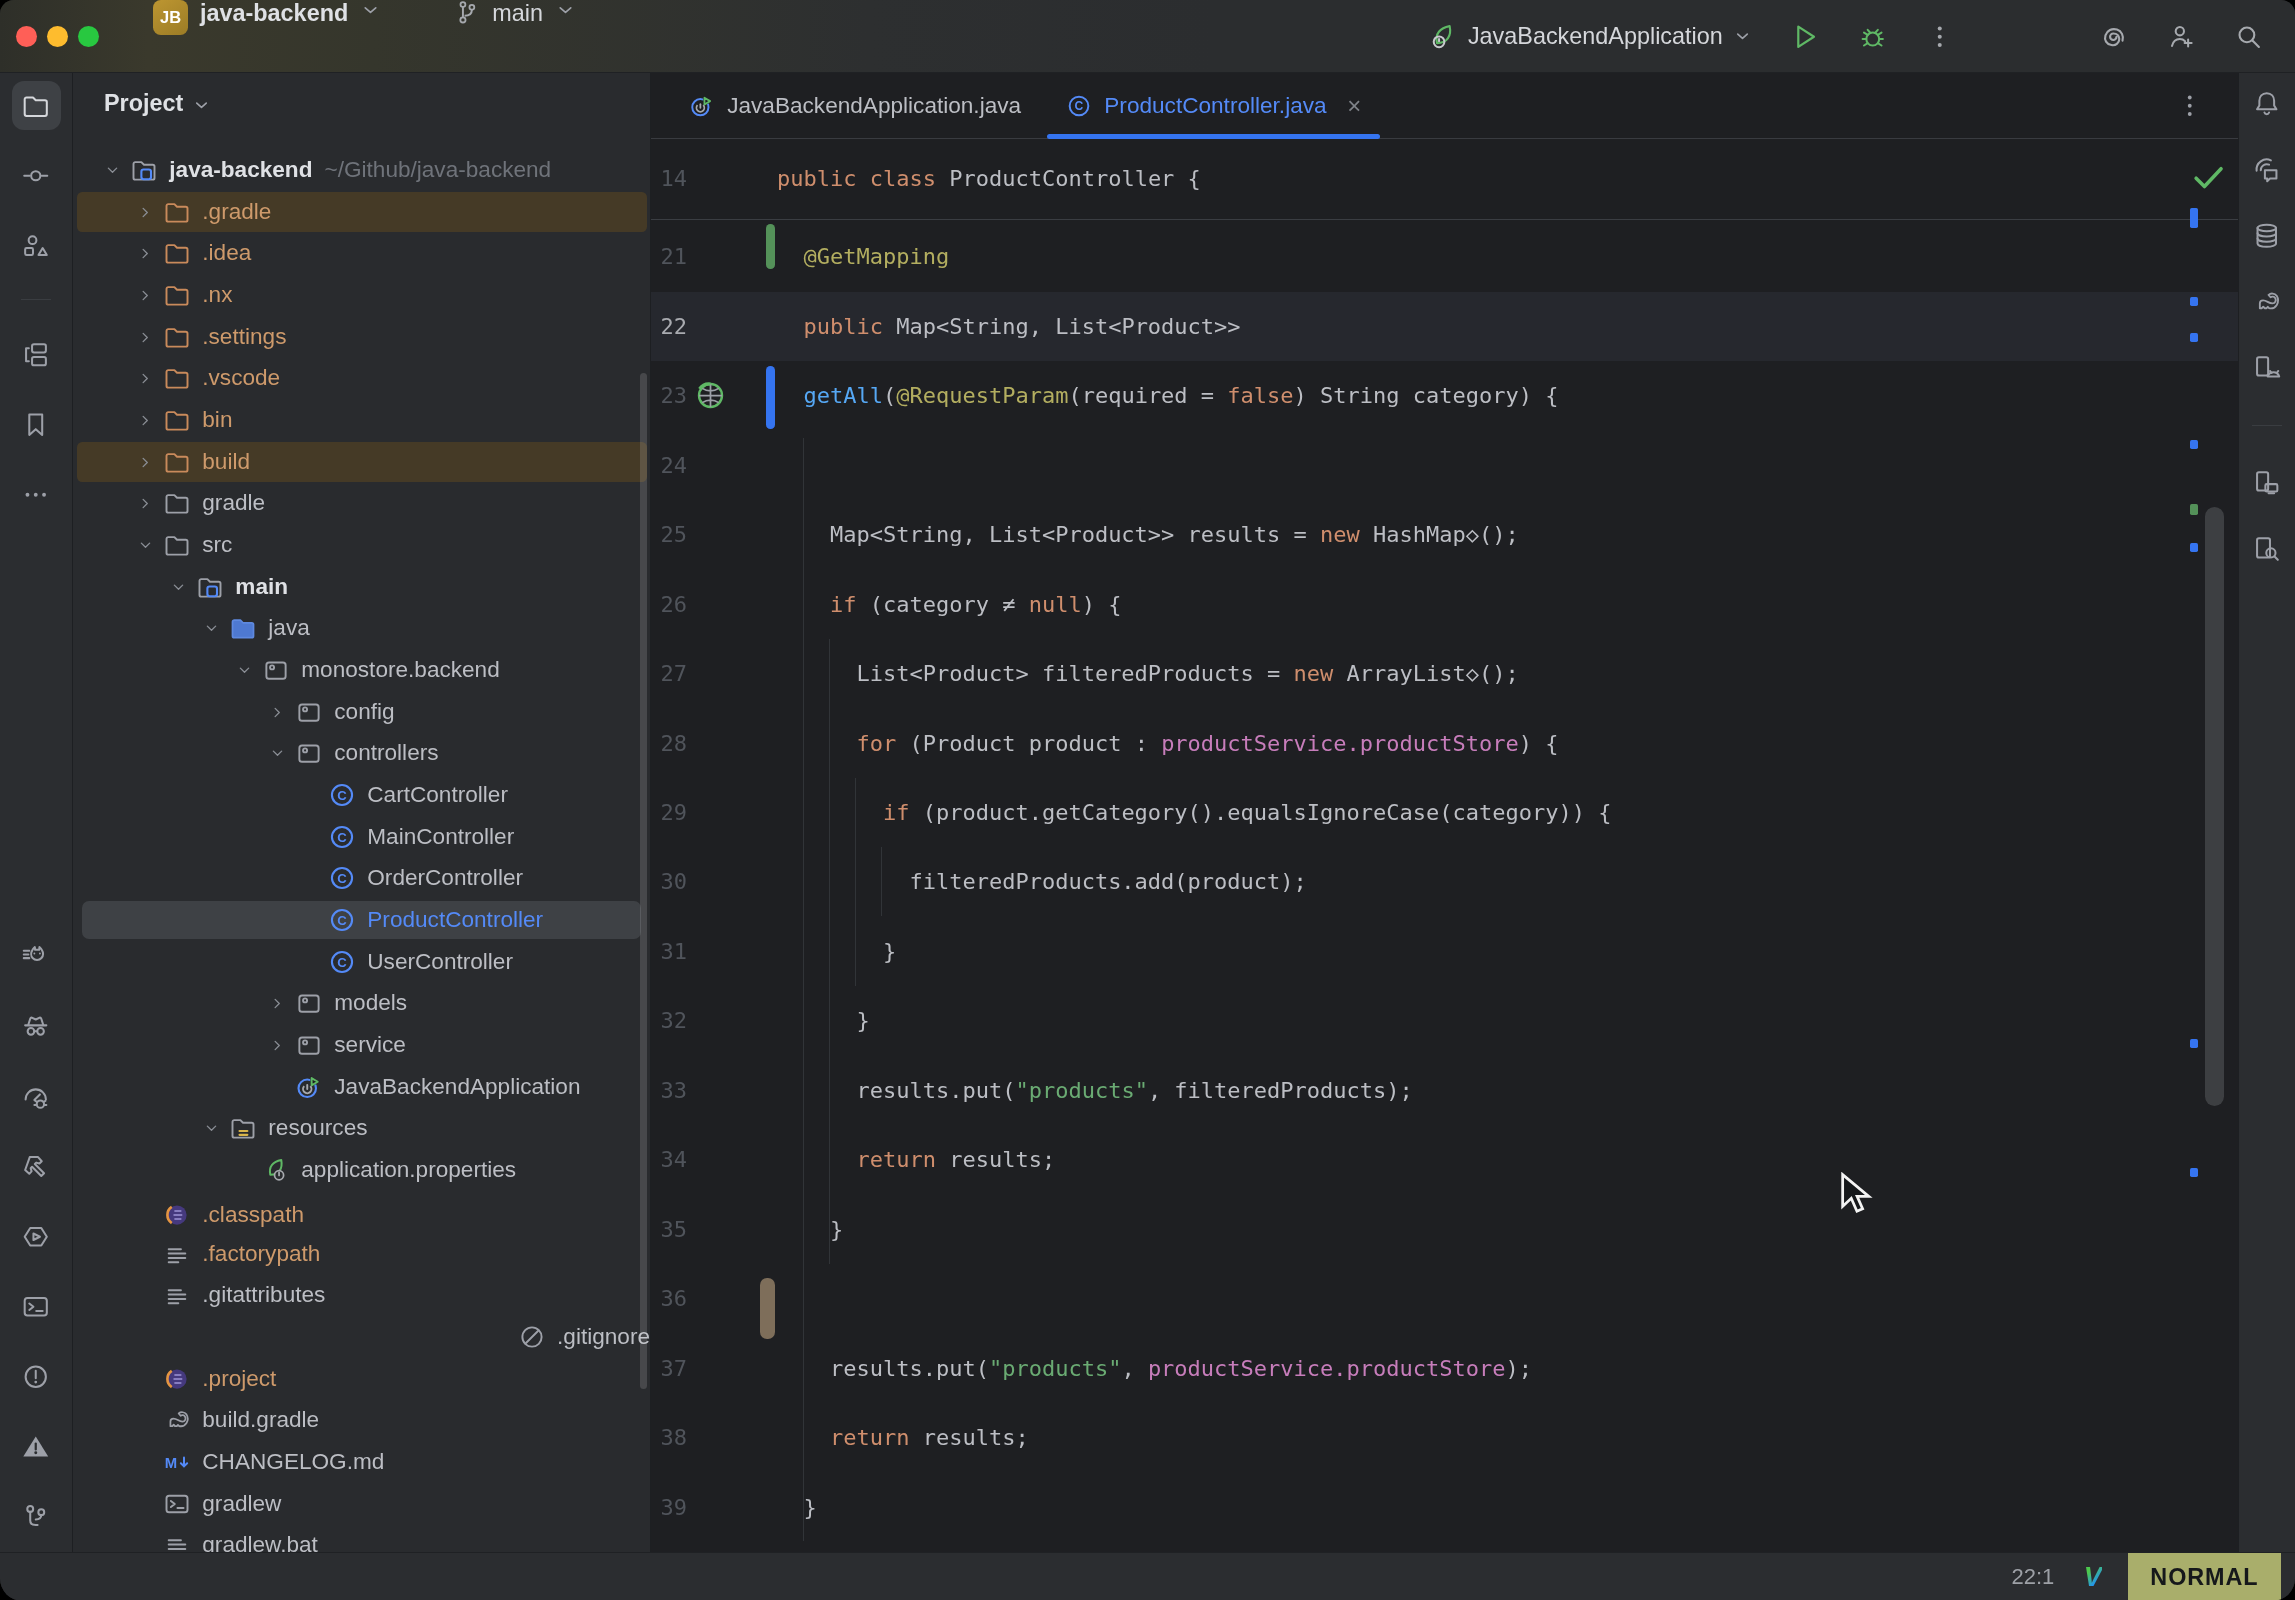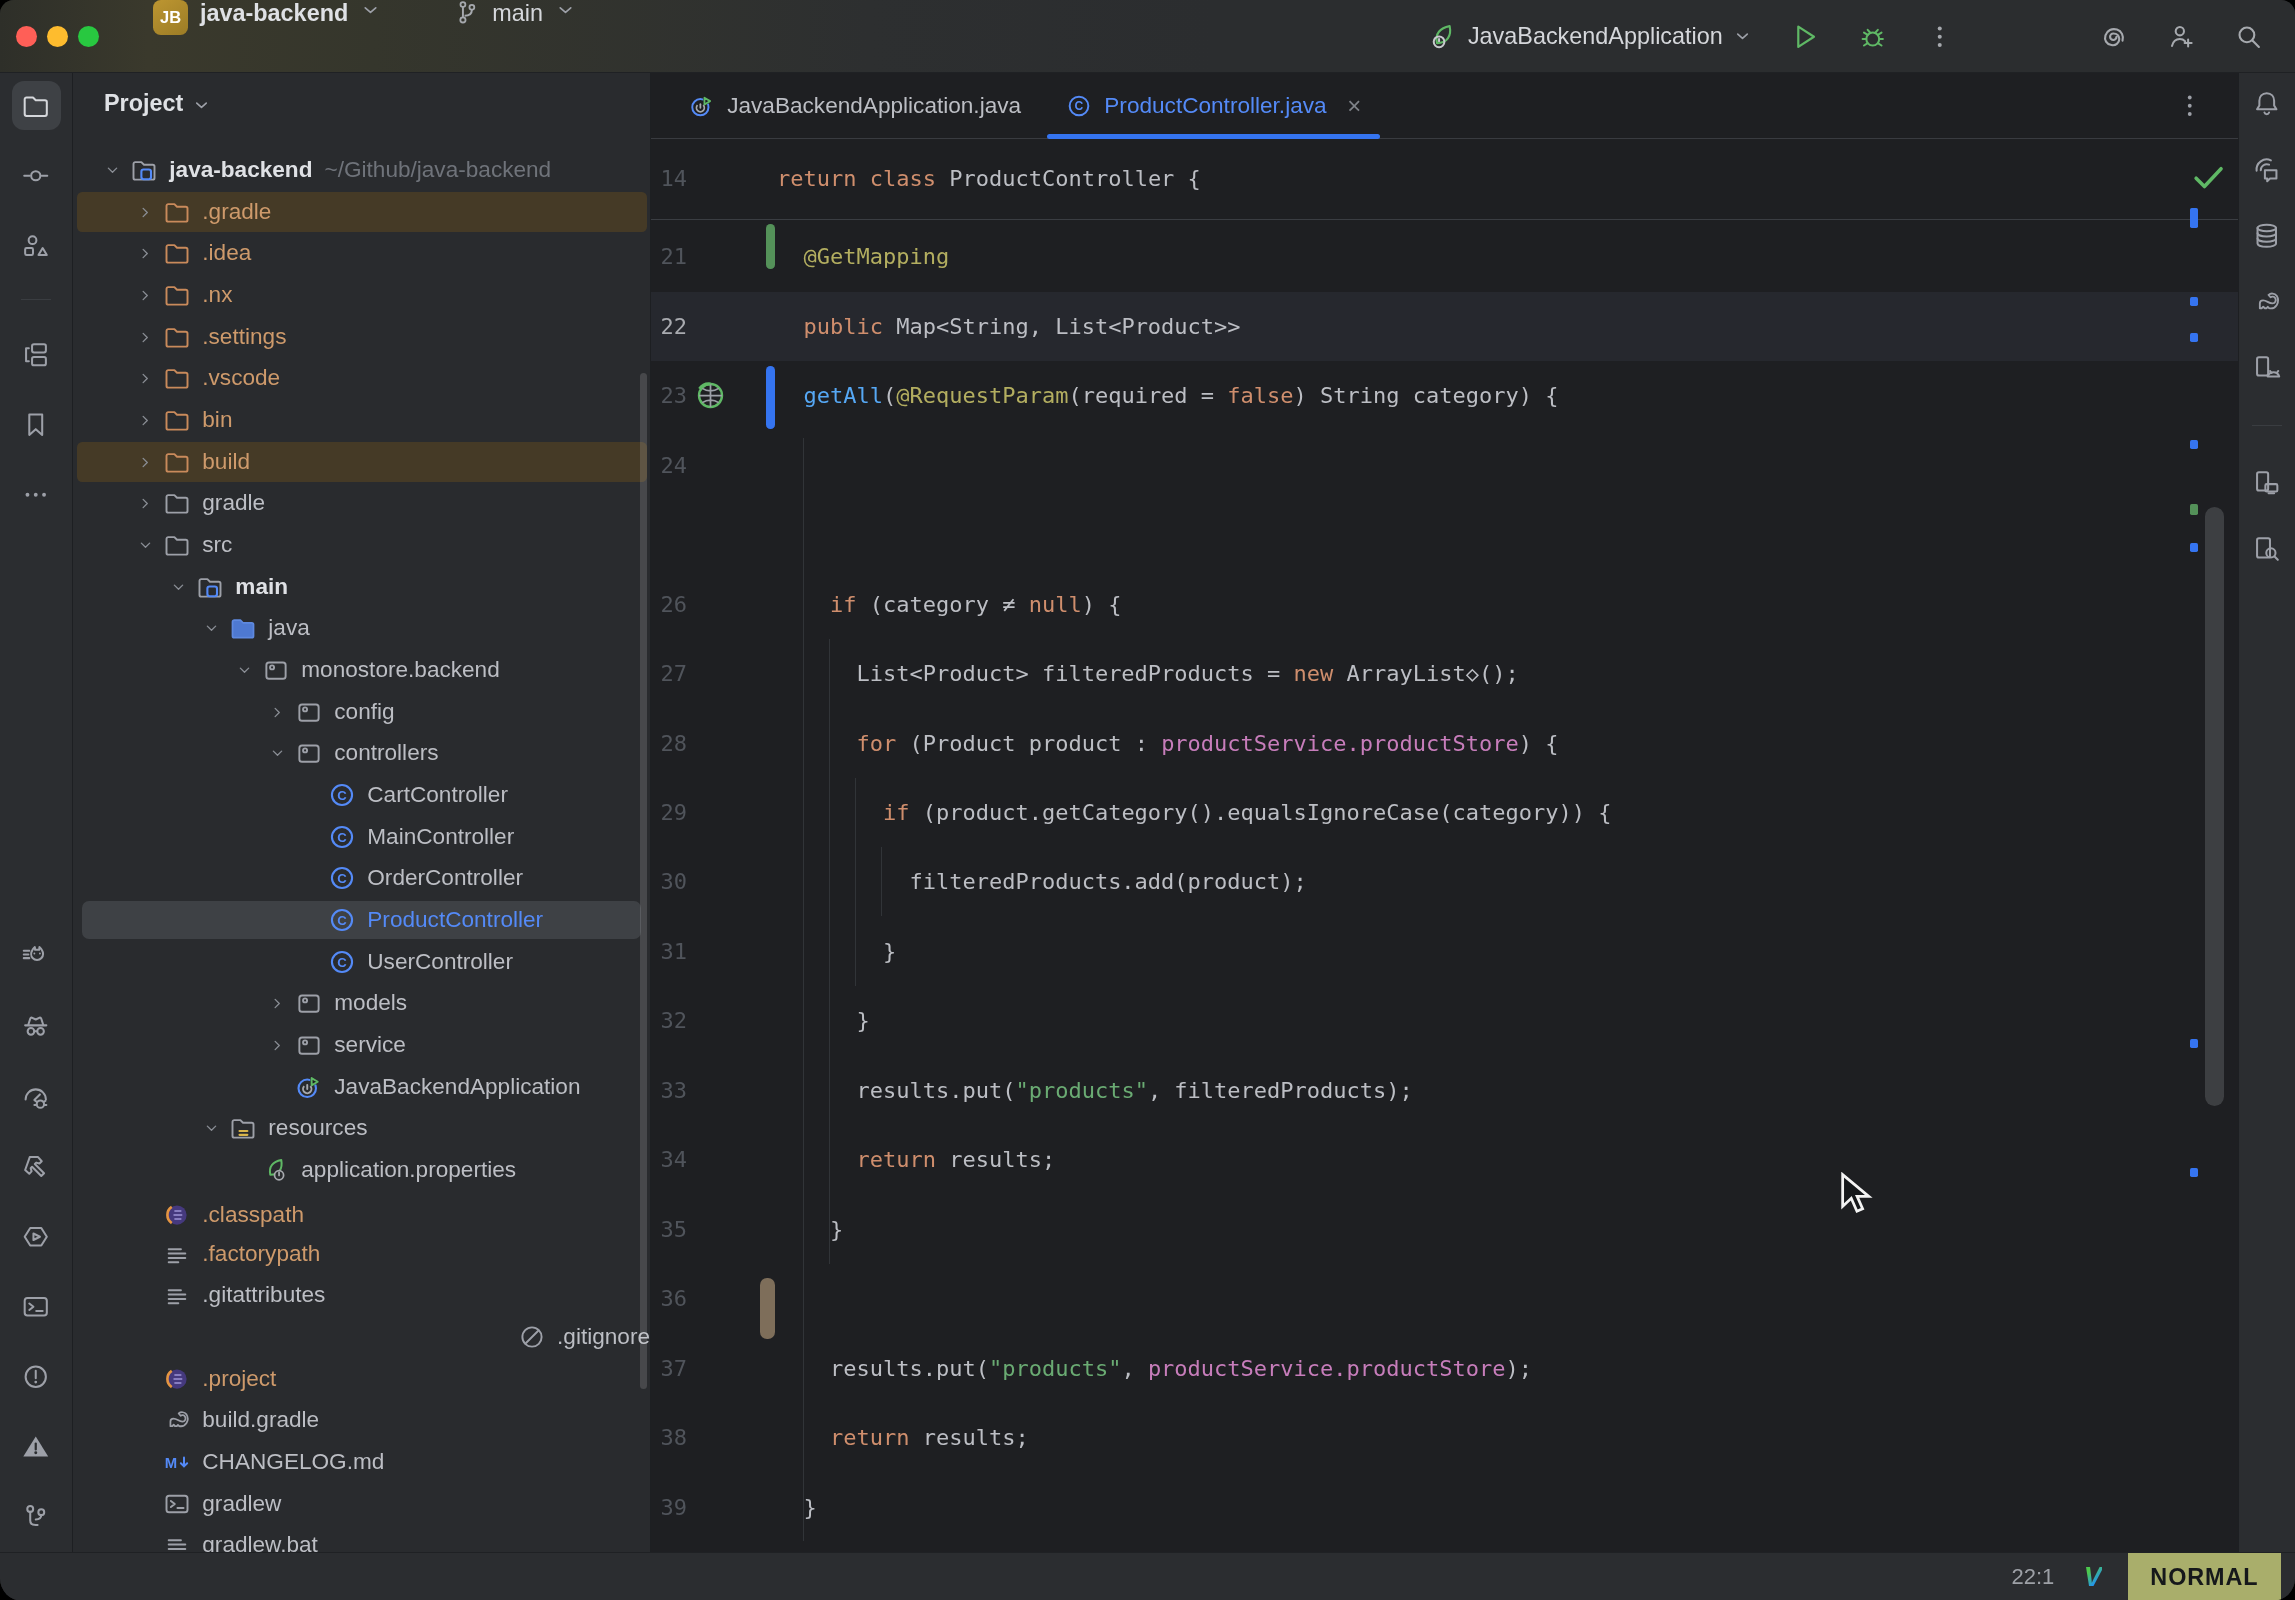--- a/index.html
+++ b/index.html
@@ -706,20 +706,24 @@
                 <circle cx="16" cy="16" r="10.5" fill="#1E1F22" stroke="#5FB865" stroke-width="2.2"></circle>
                 <path d="M16 5.5v21M5.5 16h21M8.5 9.5c4.5 3 10.5 3 15 0M8.5 22.5c4.5-3 10.5-3 15 0" fill="none" stroke="#9DA0A8" stroke-width="1.6"></path>
                 <path d="M6 10a10.5 10.5 0 0 1 10-4.5" fill="none" stroke="#5FB865" stroke-width="3"></path>
               </svg></span>
             <span class="code-text"><span style="color: rgb(86, 168, 245);">  getAll</span><span style="color: rgb(188, 190, 196);">(</span><span style="color: rgb(179, 174, 96);">@RequestParam</span><span style="color: rgb(188, 190, 196);">(required = </span><span style="color: rgb(207, 142, 109);">false</span><span style="color: rgb(188, 190, 196);">) String category) {</span></span>
           </div>
           <div class="c-row" style="top: 358px;">
             <span class="ln">24</span>
             <span class="code-text"></span>
           </div>
+          <div class="c-row" style="top: 427px;">
+            <span class="ln">25</span>
+            <span class="code-text"><span style="color: rgb(188, 190, 196);">    Map&lt;String, List&lt;Product&gt;&gt; results = </span><span style="color: rgb(207, 142, 109);">new</span><span style="color: rgb(188, 190, 196);"> HashMap◇();</span></span>
+          </div>
           <div class="c-row" style="top: 497px;">
             <span class="ln">26</span>
             <span class="code-text"><span style="color: rgb(207, 142, 109);">    if</span><span style="color: rgb(188, 190, 196);"> (category ≠ </span><span style="color: rgb(207, 142, 109);">null</span><span style="color: rgb(188, 190, 196);">) {</span></span>
           </div>
           <div class="c-row" style="top: 566px;">
             <span class="ln">27</span>
             <span class="code-text"><span style="color: rgb(188, 190, 196);">      List&lt;Product&gt; filteredProducts = </span><span style="color: rgb(207, 142, 109);">new</span><span style="color: rgb(188, 190, 196);"> ArrayList◇();</span></span>
           </div>
           <div class="c-row" style="top: 636px;">
             <span class="ln">28</span>
@@ -766,21 +770,21 @@
             <span class="ln">38</span>
             <span class="code-text"><span style="color: rgb(207, 142, 109);">    return</span><span style="color: rgb(188, 190, 196);"> results;</span></span>
           </div>
           <div class="c-row" style="top: 1400px;">
             <span class="ln">39</span>
             <span class="code-text"><span style="color: rgb(188, 190, 196);">  }</span></span>
           </div>
         </div>
       <div class="sticky" id="sticky">
           <span class="ln">14</span>
-          <span class="code-text"><span style="color: rgb(207, 142, 109);">return class</span><span style="color: rgb(188, 190, 196);"> ProductController {</span></span>
+          <span class="code-text"><span style="color: rgb(207, 142, 109);">public class</span><span style="color: rgb(188, 190, 196);"> ProductController {</span></span>
         </div>
       <div class="stripe-marks" id="stripe-marks">
           <span class="echeck"><svg viewBox="0 0 32 32">
               <path d="M6 17l7 7L27 9" fill="none" stroke="#5FB865" stroke-width="3" stroke-linecap="round" stroke-linejoin="round"></path>
             </svg></span>
           <div class="emark" style="top: 69px; height: 20px; background: rgb(53, 116, 240);"></div>
           <div class="emark" style="top: 158px; height: 8.7px; background: rgb(53, 116, 240);"></div>
           <div class="emark" style="top: 194px; height: 8.7px; background: rgb(53, 116, 240);"></div>
           <div class="emark" style="top: 301px; height: 8.7px; background: rgb(53, 116, 240);"></div>
           <div class="emark" style="top: 365px; height: 11.3px; background: rgb(84, 145, 89);"></div>

